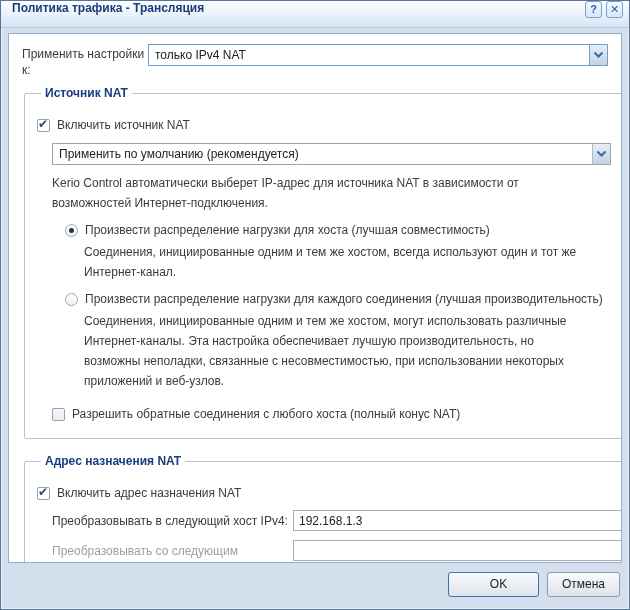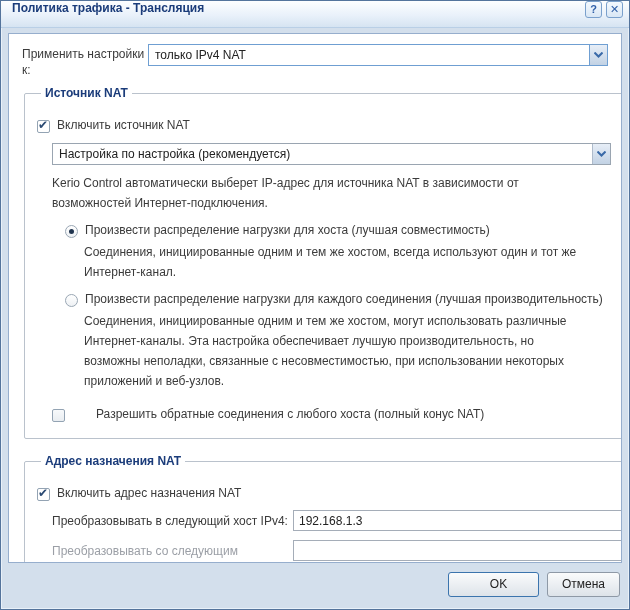--- a/index.html
+++ b/index.html
@@ -54,21 +54,21 @@
   }
   .combo-blue .combo-btn{border-left-color:#6f9fd2;}
 
   fieldset{
     border:1px solid #bac2cc;border-radius:2px;
     margin:0 2px 0 2px;padding:10px 12px 12px 12px;
   }
   fieldset.src{margin-bottom:15px;}
   legend{color:#1b3c7a;font-weight:bold;padding:0 4px;margin-left:4px;font-size:12px;}
 
-  .row{display:flex;align-items:flex-end;margin-top:8px;}
+  .row{display:flex;align-items:flex-start;margin-top:8px;}
   .cb-label{margin-left:7px;line-height:15px;}
 
   .checkbox{
     width:13px;height:13px;flex:0 0 13px;margin-top:1px;
     border:1px solid #93a3b3;border-radius:2px;
     background:linear-gradient(#f7f9fb,#e9edf1);
     position:relative;cursor:pointer;
   }
   .checkbox.checked{background:#ffffff;}
   .checkbox.checked::after{
@@ -83,21 +83,21 @@
   }
   .radio.selected::after{
     content:"";position:absolute;left:3px;top:3px;width:5px;height:5px;
     border-radius:50%;background:#20344e;
   }
 
   .mode-combo{margin:10px 0 0 15px;width:559px;flex:none;}
   .desc{margin:8px 30px 0 15px;line-height:20px;}
   .radio-row{margin-left:28px;margin-top:10px;}
   .radio-desc{margin-left:47px;margin-right:26px;margin-top:4px;}
-  .fullcone-row{margin-left:15px;margin-top:16px;margin-bottom:4px;gap:24px;}
+  .fullcone-row{margin-left:15px;margin-top:16px;margin-bottom:4px;}
 
   .field-row{display:flex;align-items:flex-start;margin:9px 0 0 15px;}
   .f-label{flex:0 0 241px;line-height:16px;padding-top:3px;}
   .f-label.disabled{color:#9b9fa6;}
   .text-input{
     height:21px;width:348px;border:1px solid #a5adb8;background:#fff;
     font-family:"Liberation Sans","DejaVu Sans",sans-serif;font-size:12px;color:#222;
     padding:0 5px;outline:none;
   }
 
@@ -143,21 +143,21 @@
 
     <fieldset class="src">
       <legend>Источник NAT</legend>
 
       <div class="row">
         <span class="checkbox checked"></span>
         <span class="cb-label">Включить источник NAT</span>
       </div>
 
       <div class="combo mode-combo">
-        <span class="combo-text">Настройка по настройка (рекомендуется)</span>
+        <span class="combo-text">Применить по умолчанию (рекомендуется)</span>
         <span class="combo-btn">
           <svg width="9" height="6" viewBox="0 0 9 6">
               <path d="M0.5 0.5 L4.5 4.5 L8.5 0.5" fill="none" stroke="#3a6aa8" stroke-width="2"></path>
             </svg>
         </span>
       </div>
 
       <p class="desc">Kerio Control автоматически выберет IP-адрес для источника NAT в зависимости от возможностей Интернет-подключения.</p>
 
       <div class="row radio-row">

